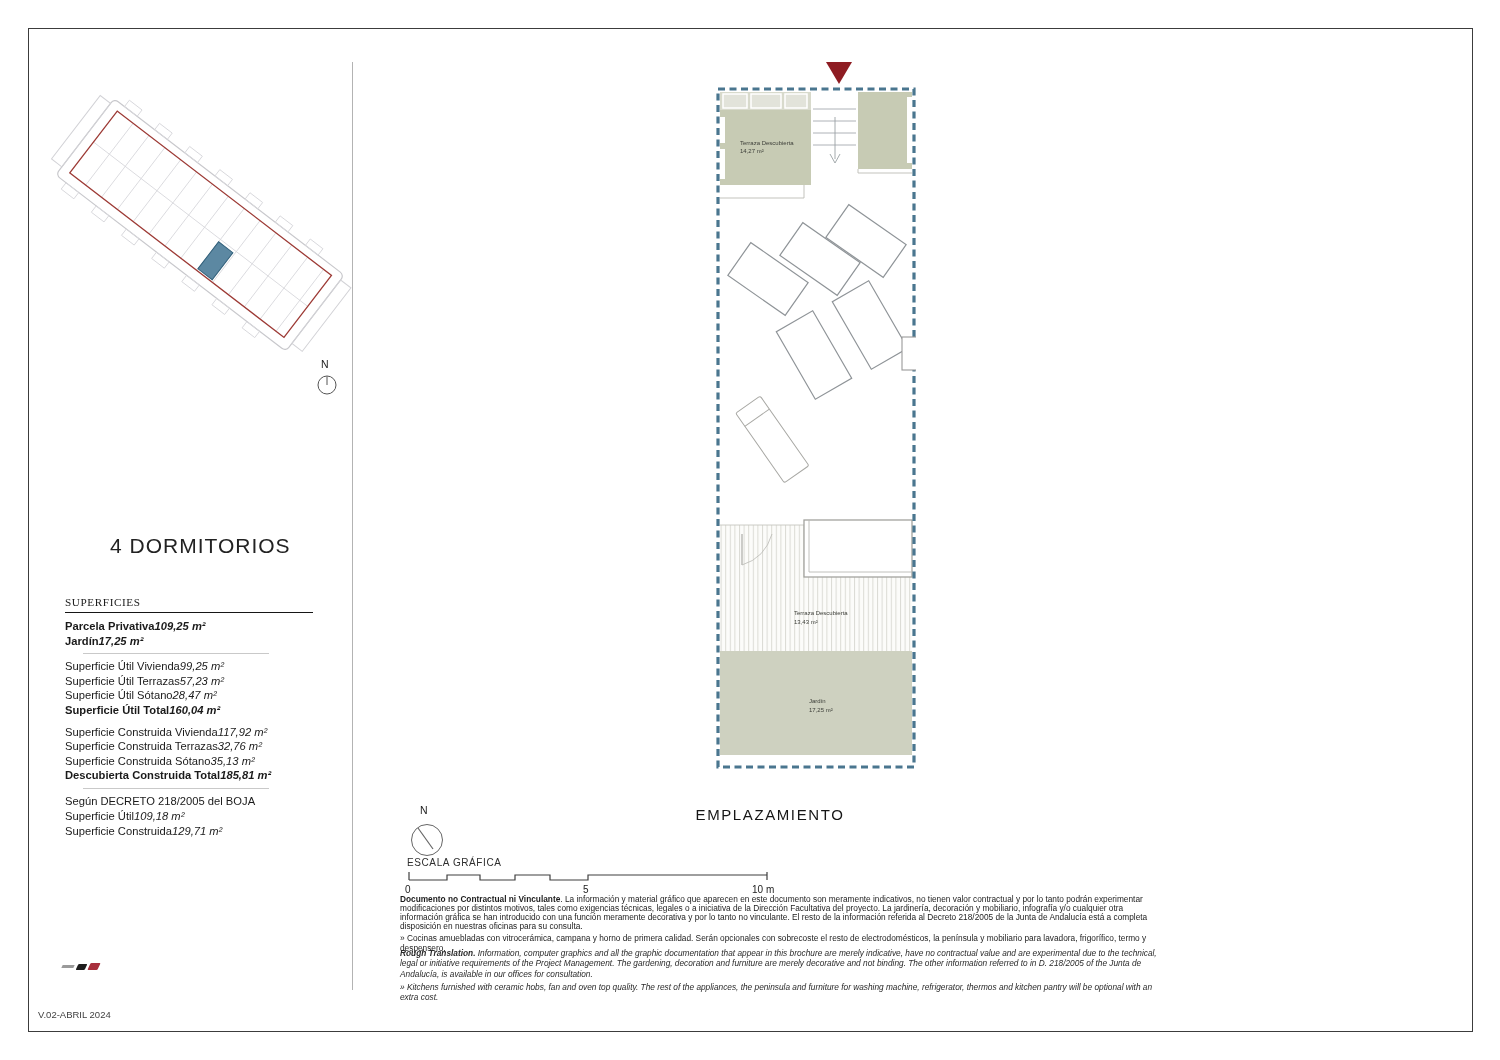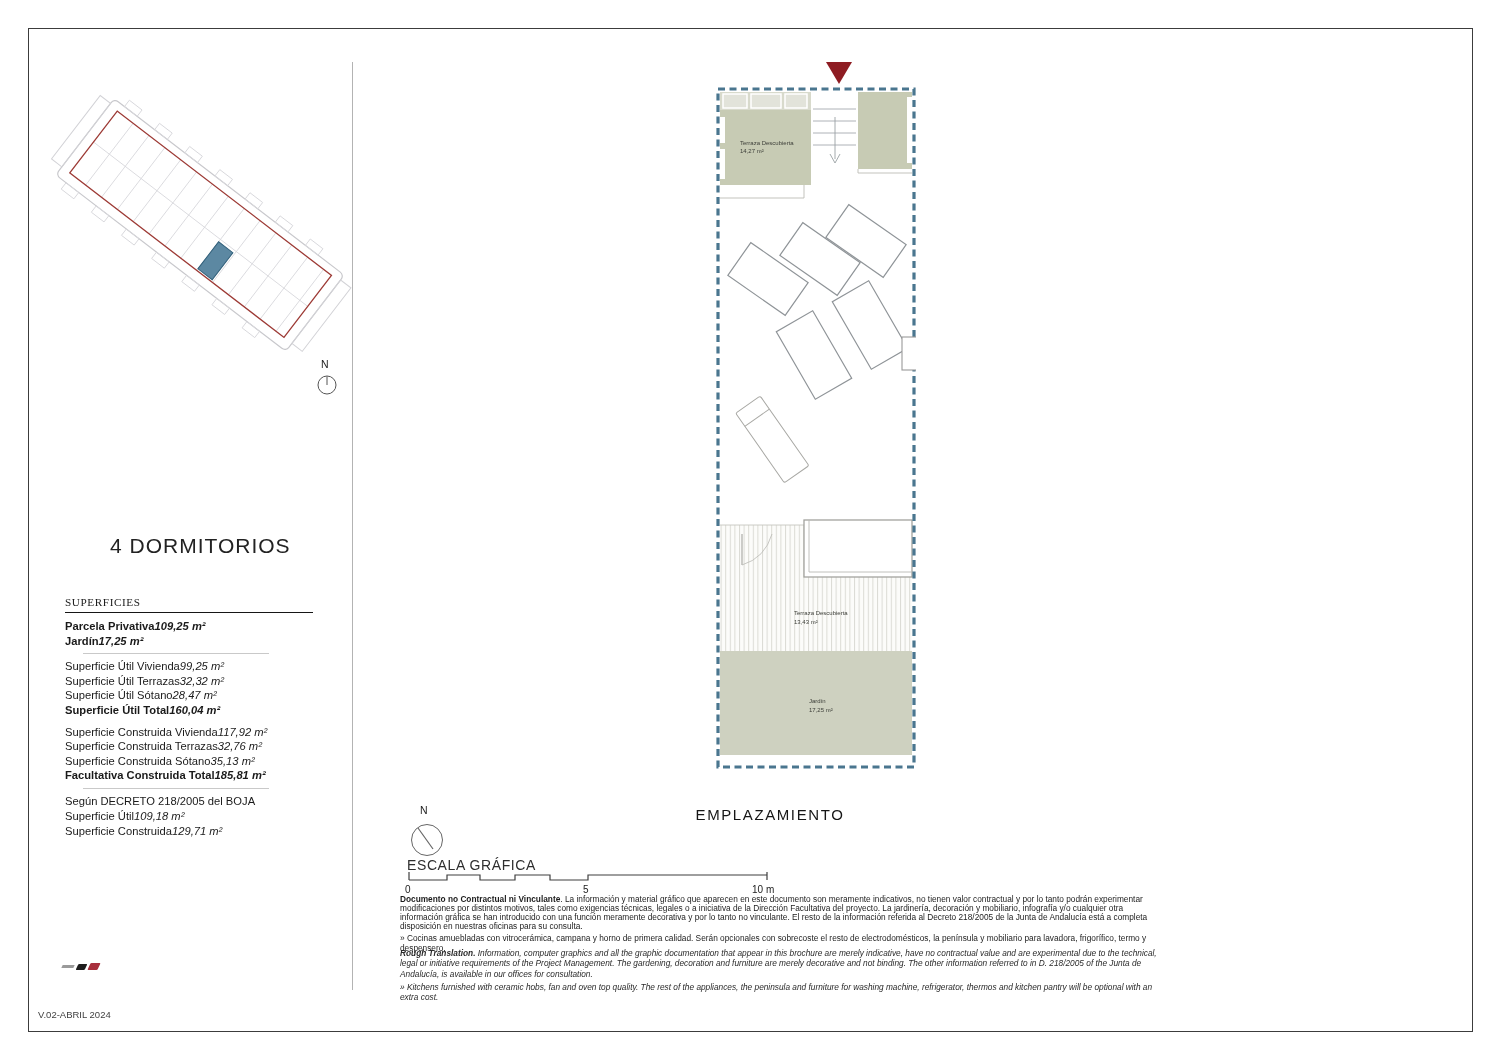--- a/index.html
+++ b/index.html
@@ -23,21 +23,21 @@
 
   
   .nlabel{font-size:10.5px;color:#222;}
 
   
   .tri{left:826px;top:62px;width:0;height:0;border-left:13px solid transparent;
        border-right:13px solid transparent;border-top:22px solid #8e1c22;}
 
   
   .emplaz{left:640px;top:806px;width:260px;text-align:center;font-size:15px;letter-spacing:1.6px;color:#161616;}
-  .escala{left:407px;top:857px;font-size:14px;letter-spacing:.6px;color:#2e2e2e;}
+  .escala{left:407px;top:857px;font-size:10px;letter-spacing:.6px;color:#2e2e2e;}
   .tick{font-size:10px;color:#222;}
   .legal{left:400px;top:895px;width:766px;font-size:8.3px;line-height:9px;color:#1c1c1c;}
   .legal b{font-weight:700;}
   .bullet-es{left:400px;top:933px;width:766px;font-size:8.3px;color:#1c1c1c;}
   .legal-en{left:400px;top:948px;width:768px;font-size:8.3px;line-height:10.4px;color:#2a2a2a;font-style:italic;}
   .bullet-en{left:400px;top:982px;width:768px;font-size:8.3px;color:#2a2a2a;font-style:italic;}
   .version{left:38px;top:1009px;font-size:9.5px;color:#3f3f3f;}
   .logo{left:62px;top:963px;display:flex;gap:3px;align-items:center;}
   .logo .m1{width:12px;height:3px;background:#9a9a9a;transform:skewX(-25deg);}
   .logo .m2{width:9px;height:6px;background:#1d1d1d;transform:skewX(-25deg);border-radius:1px;}
@@ -97,21 +97,21 @@
       <span class="tlabel">Jardín</span>
       <span class="tval">17,25 m²</span>
     </div>
     <div class="sep"></div>
     <div class="trow">
       <span class="tlabel">Superficie Útil Vivienda</span>
       <span class="tval">99,25 m²</span>
     </div>
     <div class="trow">
       <span class="tlabel">Superficie Útil Terrazas</span>
-      <span class="tval">32,32 m²</span>
+      <span class="tval">57,23 m²</span>
     </div>
     <div class="trow">
       <span class="tlabel">Superficie Útil Sótano</span>
       <span class="tval">28,47 m²</span>
     </div>
     <div class="trow bold">
       <span class="tlabel">Superficie Útil Total</span>
       <span class="tval">160,04 m²</span>
     </div>
     <div class="gap"></div>
@@ -121,21 +121,21 @@
     </div>
     <div class="trow">
       <span class="tlabel">Superficie Construida Terrazas</span>
       <span class="tval">32,76 m²</span>
     </div>
     <div class="trow">
       <span class="tlabel">Superficie Construida Sótano</span>
       <span class="tval">35,13 m²</span>
     </div>
     <div class="trow bold">
-      <span class="tlabel">Facultativa Construida Total</span>
+      <span class="tlabel">Descubierta Construida Total</span>
       <span class="tval">185,81 m²</span>
     </div>
     <div class="sep"></div>
     <div class="theading">Según DECRETO 218/2005 del BOJA</div>
     <div class="trow">
       <span class="tlabel">Superficie Útil</span>
       <span class="tval">109,18 m²</span>
     </div>
     <div class="trow">
       <span class="tlabel">Superficie Construida</span>

